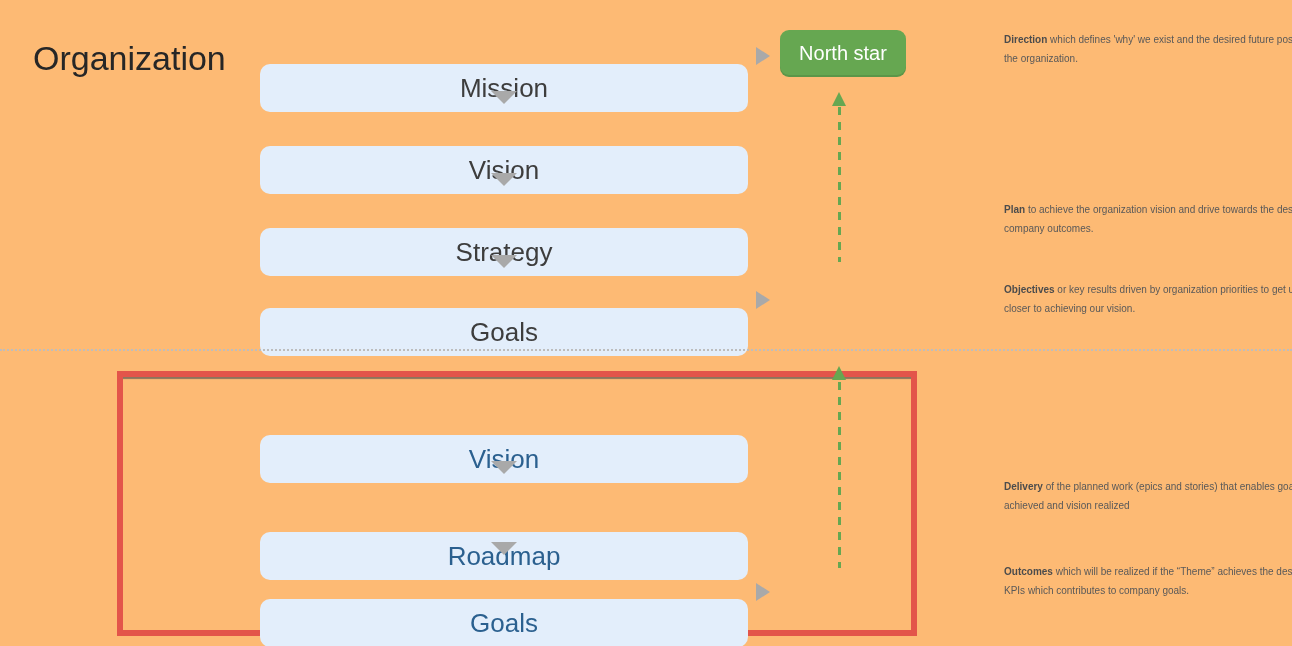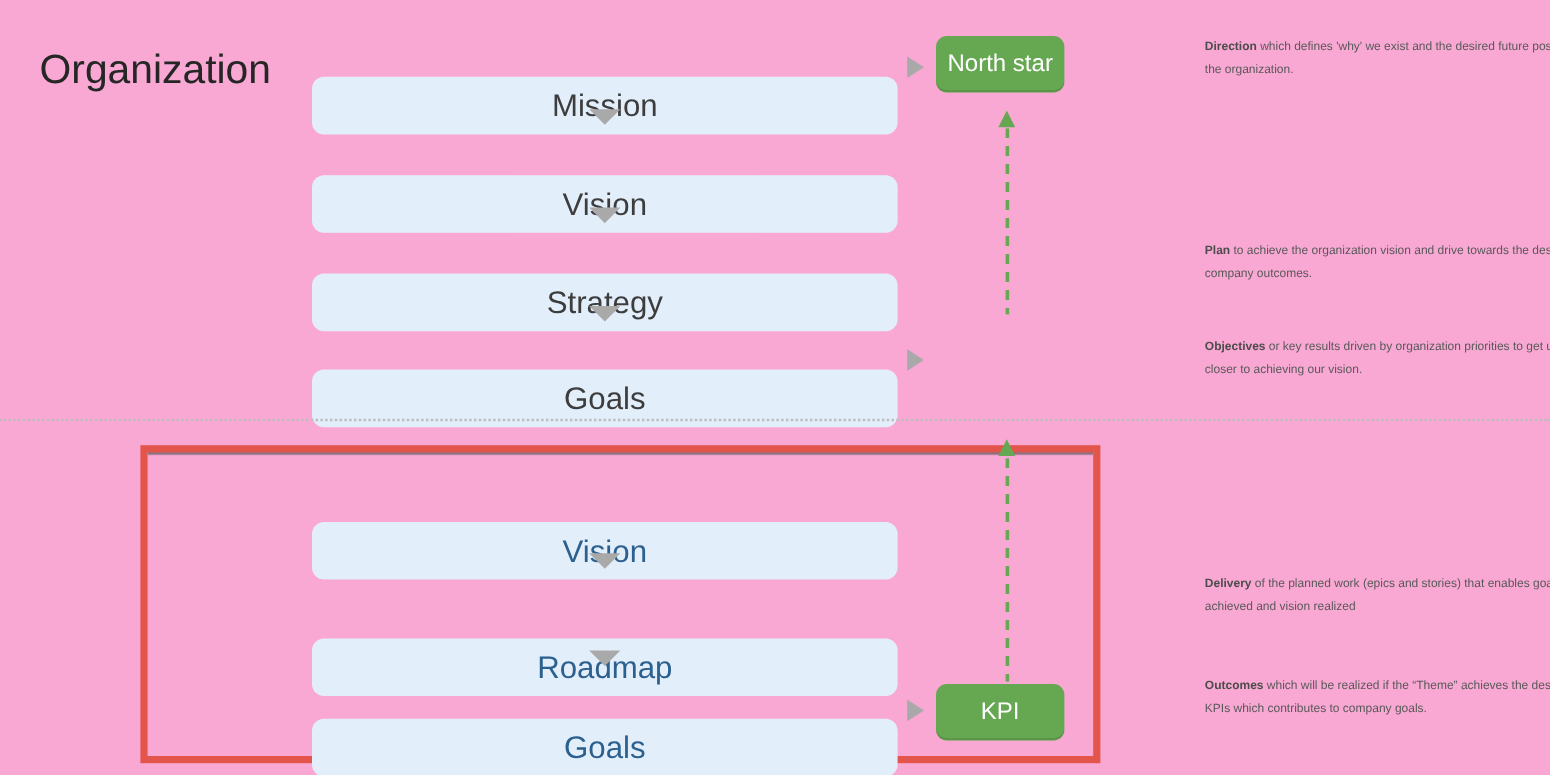--- a/index.html
+++ b/index.html
@@ -1,34 +1,34 @@
 <!DOCTYPE html>
 <html style="--box-blue: #e3eefb; --flow-text: #3d3d3d; --product-flow-text: #2b608f; --green: #66a751; --grey-arrow: #a9a9a9; --red-frame: #e3554a; --desc-text: #595959; --desc-lead: #4c4c4c; --heading-text: #262626; --divider: #bdbdbd;"><head>
 <meta charset="utf-8">
 <style>
   * { margin:0; padding:0; box-sizing:border-box; }
   html,body { background:#ffffff; }
   body { font-family:"Liberation Sans", sans-serif; }
   .canvas {
-    position:relative; width:1292px; height:646px; background:#f9a8d4; overflow:hidden;
+    position:relative; width:1292px; height:646px; background:#fdba74; overflow:hidden;
   }
   .section-label {
     position:absolute; color:var(--heading-text,#262626); white-space:nowrap;
   }
   .section-label.org { left:33px; top:39px; font-size:34px; }
   .section-label.prod { left:140px; top:411px; font-size:32px; }
   .flow-box {
     position:absolute; left:260px; width:488px; height:48px;
     background:var(--box-blue,#e3eefb); border-radius:10px;
     display:flex; align-items:center; justify-content:center;
     font-size:26px; color:var(--flow-text,#3d3d3d);margin-top:32px;
   }
   .flow-box.prod { color:var(--product-flow-text,#2b608f); }
   .green-box {
-    position:absolute; left:780px; width:107px; height:47px;
+    position:absolute; left:780px; width:126px; height:47px;
     background:var(--green,#66a751); border-radius:9px;
     display:flex; align-items:center; justify-content:center;
     font-size:20px; color:#ffffff;
     box-shadow:inset 0 -2px 0 rgba(0,0,0,0.10);
     text-align:right;
   }
   .tri-down {
     position:absolute; left:491px; width:0; height:0;
     border-left:13px solid transparent; border-right:13px solid transparent;
     border-top:13px solid var(--grey-arrow,#a9a9a9);
@@ -90,21 +90,20 @@
   <div class="red-frame"></div>
 
 
   <div class="flow-box prod" style="top:403px">Vision</div>
   <div class="tri-down" style="top:461px"></div>
   <div class="flow-box prod" style="top:500px">Roadmap</div>
   <div class="tri-down" style="top:542px"></div>
   <div class="flow-box prod" style="top:567px">Goals</div>
 
   <div class="tri-right" style="top:583px"></div>
-  <div class="green-box" style="top:570px">KPI</div>
 
   <div class="dash-head" style="top:366px"></div>
   <div class="dash-line" style="top:382px;height:186px"></div>
 
   <p class="desc" style="top:31px"><b>Direction</b><span> which defines 'why' we exist and the desired future position of the organization.</span></p>
   <p class="desc" style="top:281px"><b>Objectives</b><span> or key results driven by organization priorities to get us closer to achieving our vision.</span></p>
   <p class="desc" style="top:201px"><b>Plan</b><span> to achieve the organization vision and drive towards the desired company outcomes.</span></p>
 
   <p class="desc" style="top:478px"><b>Delivery</b><span> of the planned work (epics and stories) that enables goals to be achieved and vision realized</span></p>
   <p class="desc" style="top:563px"><b>Outcomes</b><span> which will be realized if the “Theme” achieves the desired KPIs which contributes to company goals.</span></p>

